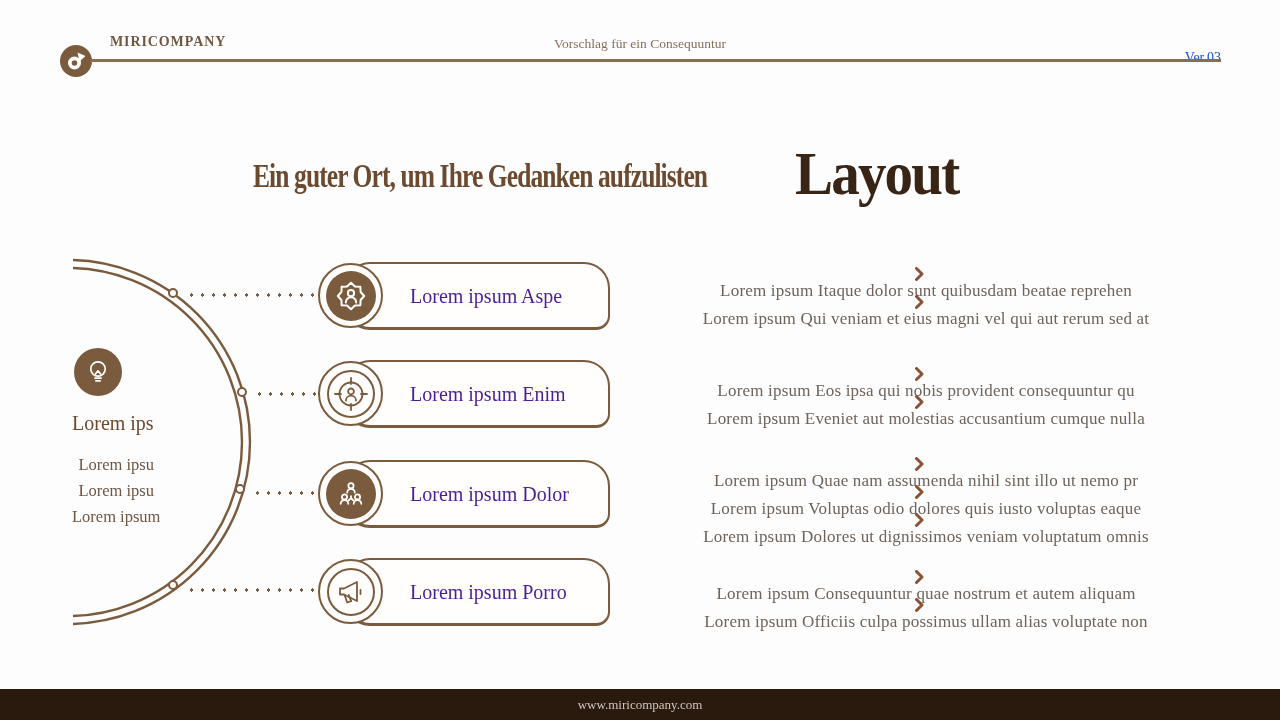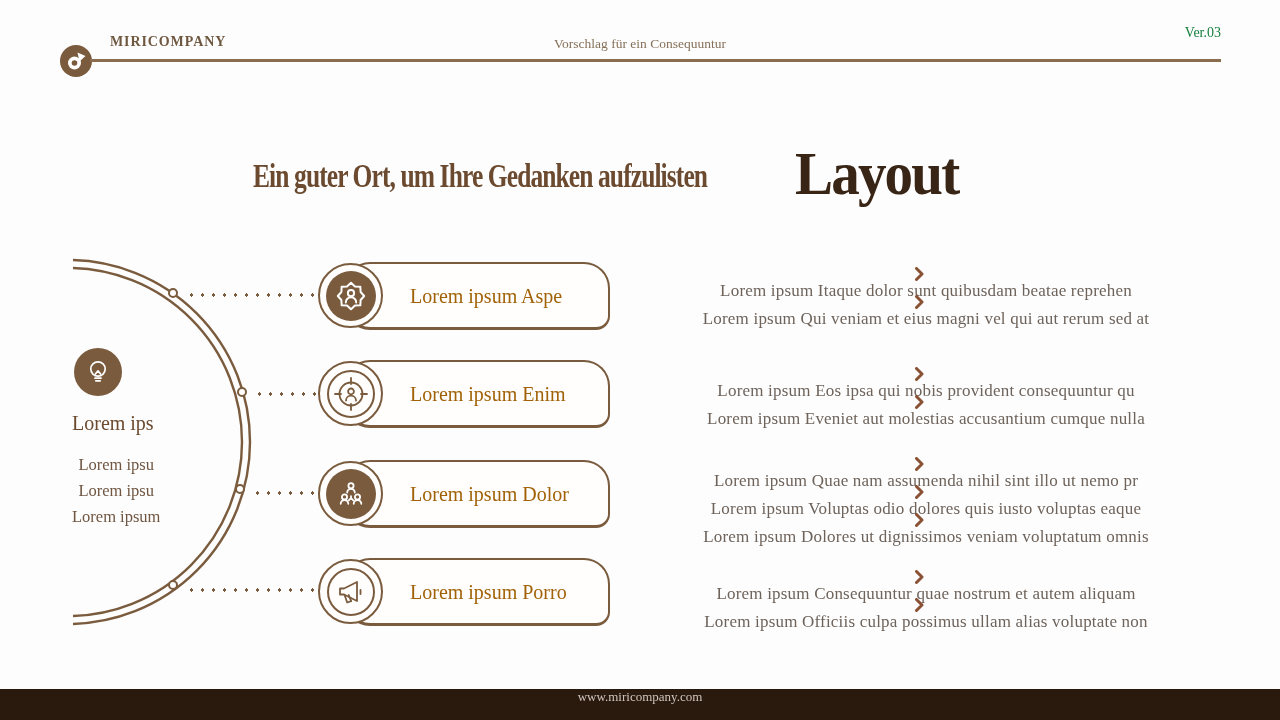--- a/index.html
+++ b/index.html
@@ -14,21 +14,21 @@
     border-radius:50%; background:#7a5b3d;
   }
   .company {
     position:absolute; left:110px; top:34px; font-size:14px; font-weight:bold;
     letter-spacing:0.9px; color:#6f5840;
   }
   .hdr-center {
     position:absolute; left:0; right:0; top:36px; text-align:center;
     font-size:13.5px; color:#857059;
   }
-  .hdr-ver { position:absolute; right:59px; top:25px; font-size:14px; color:#15803d; }
+  .hdr-ver { position:absolute; right:59px; top:50px; font-size:14px; color:#1d4ed8; }
   .hdr-line {
     position:absolute; left:90px; top:59px; width:1131px; height:2.5px; background:#8a6c4e;
   }
   
   .title-lead {
     position:absolute; left:253px; top:157px; white-space:nowrap;
     font-size:34px; font-weight:bold; letter-spacing:-1.2px; color:#6b4a2f;
     transform:scaleX(0.75); transform-origin:left;
   }
   .title-big {
@@ -66,33 +66,33 @@
     display:flex; align-items:center; justify-content:center; z-index:2;
   }
   .pill-icon-inner {
     width:50px; height:50px; border-radius:50%;
     display:flex; align-items:center; justify-content:center;
   }
   .pill--filled .pill-icon-inner { background:#7a5b3d; }
   .pill--outline .pill-icon-inner { width:48px; height:48px; border:2px solid #7a5b3d; background:#fffefd; }
   .pill-label {
     position:absolute; left:92px; top:0; height:100%; display:flex; align-items:center;
-    font-size:20px; color:#a16207; z-index:3; white-space:nowrap;
+    font-size:20px; color:#4c1d95; z-index:3; white-space:nowrap;
   }
   
   .bgroup { position:absolute; left:646px; width:560px; }
   .brow { display:flex; align-items:center; height:28px;flex-direction:column; }
   .chev { width:14px; margin-right:8px; display:flex; align-items:center; }
   .btext { font-size:17px; color:#6e635b; letter-spacing:0.2px; white-space:nowrap; }
   
   .footer {
     position:absolute; left:0; right:0; top:689px; height:31px; background:#2a190d;
     display:flex; align-items:flex-start; justify-content:center;
   }
-  .footer-url { color:#cfc5bd; font-size:13px; margin-top:0; }
+  .footer-url { color:#cfc5bd; font-size:13px; margin-top:8px; }
 </style>
 </head>
 <body>
 
 <div class="slide">
 
   <div class="logo">
     <svg width="32" height="32" viewBox="0 0 32 32">
       <circle cx="14.5" cy="18" r="6.5" fill="#ffffff"></circle>
       <path d="M17.5 7.5 L25.5 11 L19.5 16.5 Z" fill="#ffffff"></path>

